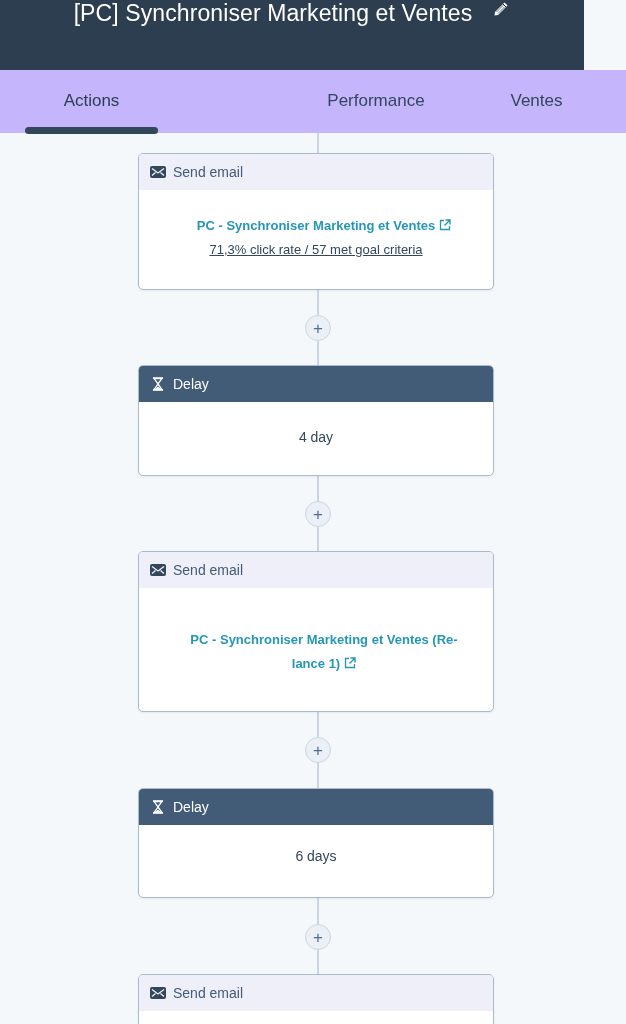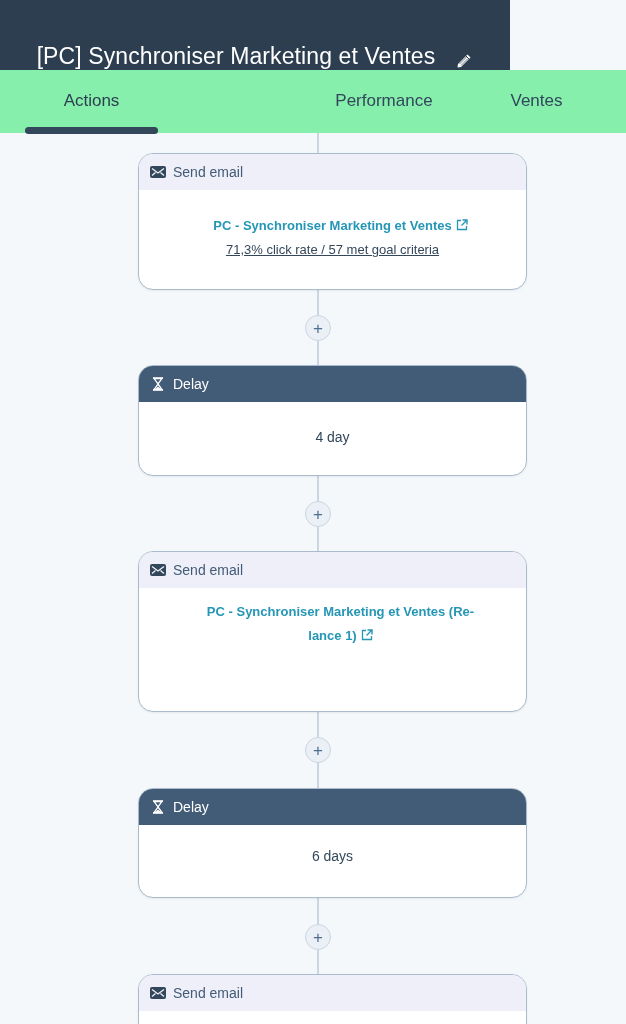--- a/index.html
+++ b/index.html
@@ -3,34 +3,34 @@
   <meta charset="utf-8">
   <style>
     * { box-sizing: border-box; margin: 0; padding: 0; }
     html, body {
       width: 626px; height: 1024px; overflow: hidden;
       font-family: "Liberation Sans", sans-serif;
       background: #f5f8fa;
       color: #33475b;
     }
     .topbar {
-      position: absolute; left: 0; top: 0; width: 510px; height: 70px;
+      position: absolute; left: 0; top: 0; width: 584px; height: 70px;
       background: #2d3e50;
-      display: flex; align-items: flex-end; justify-content: center;
+      display: flex; align-items: flex-start; justify-content: center;
     }
     .topbar .title {
       color: #ffffff; font-size: 23px; letter-spacing: 0.1px;
     }
     .topbar .edit {
       margin-left: 20px; width: 18px; height: 18px; display: inline-flex;
       align-items: center; justify-content: center; cursor: pointer;
     }
     .tabs {
       position: absolute; left: 0; top: 70px; width: 626px; height: 72px;
-      background: #86efac;
+      background: #c4b5fd;
       border-bottom: 4px solid #d946ef;
     }
     .tab {
       position: absolute; top: 0; height: 62px;
       display: flex; align-items: center; justify-content: center;
       font-size: 17px; color: #33475b; cursor: pointer;
     }
     .tab.active { color: #2d3e50; font-weight: 500; }
     .tab-indicator {
       position: absolute; left: 25px; top: 127px; width: 133px; height: 7px;
@@ -43,22 +43,22 @@
     .connector {
       position: absolute; left: 317px; width: 2px; background: #cbd6e2;
     }
     .add-btn {
       position: absolute; left: 305px; width: 26px; height: 26px;
       border-radius: 50%; background: #eaf0f6; border: 1px solid #cbd6e2;
       display: flex; align-items: center; justify-content: center;
       color: #506e91; font-size: 17px; line-height: 1; cursor: pointer;
     }
     .card {
-      position: absolute; left: 138px; width: 389px;
-      background: #ffffff; border: 1px solid #a9bbcd; border-radius: 15px;
+      position: absolute; left: 138px; width: 356px;
+      background: #ffffff; border: 1px solid #a9bbcd; border-radius: 5px;
       overflow: hidden; box-shadow: 0 1px 2px rgba(45,62,80,0.08);
       cursor: pointer;
     }
     .card-head {
       height: 36px; display: flex; align-items: center; padding-left: 11px;
       font-size: 14px;
     }
     .card-head.email { background: #eeeff9; color: #425b76; }
     .card-head.delay { background: #425b76; color: #ffffff; }
     .card-head .ico { width: 16px; height: 14px; margin-right: 7px; display: inline-flex; align-items: center; justify-content: center; }
@@ -81,21 +81,21 @@
     <svg width="16" height="16" viewBox="0 0 16 16">
       <path d="M11.5 1.5 L14.5 4.5 L5 14 L1.5 14.5 L2 11 Z" fill="#ffffff"></path>
       <path d="M10 3 L13 6" stroke="#2d3e50" stroke-width="1"></path>
       <path d="M3.5 11 L10.5 4 M5 12.5 L12 5.5" stroke="#2d3e50" stroke-width="0.7"></path>
     </svg>
   </span>
 </div>
 
 <div class="tabs">
   <div class="tab active" style="left:25px;width:133px;">Actions</div>
-  <div class="tab" style="left:320px;width:128px;">Performance</div>
+  <div class="tab" style="left:312px;width:128px;">Performance</div>
   <div class="tab" style="left:495px;width:83px;">Ventes</div>
 </div>
 <div class="tab-indicator"></div>
 
 <div class="canvas">
 
   <div class="connector" style="top:0;height:20px;"></div>
   <div class="connector" style="top:157px;height:75px;"></div>
   <div class="connector" style="top:343px;height:75px;"></div>
   <div class="connector" style="top:579px;height:76px;"></div>
@@ -148,21 +148,21 @@
   <div class="card" style="top:418px;height:161px;">
     <div class="card-head email">
       <span class="ico">
         <svg width="16" height="12" viewBox="0 0 16 12">
             <rect x="0" y="0" width="16" height="12" rx="2" fill="#33475b"></rect>
             <path d="M2 2.5 L8 7 L14 2.5 M2 9.5 L5.5 6.5 M14 9.5 L10.5 6.5" stroke="#eeeff9" stroke-width="1.3" fill="none"></path>
           </svg>
       </span>
       <span>Send email</span>
     </div>
-    <div class="card-body" style="padding-top:12px;">
+    <div class="card-body" style="padding-top:40px;">
       <div class="email-link">PC - Synchroniser Marketing et Ventes (Re-</div>
       <div>
         <span class="email-link">lance 1)</span><span class="ext-icon">
           <svg width="12" height="12" viewBox="0 0 12 12">
               <path d="M5 1.5 H1.5 V10.5 H10.5 V7" stroke="#2596b5" stroke-width="1.3" fill="none"></path>
               <path d="M6.5 1 H11 V5.5 M11 1 L5.5 6.5" stroke="#2596b5" stroke-width="1.4" fill="none"></path>
             </svg>
         </span>
       </div>
     </div>

